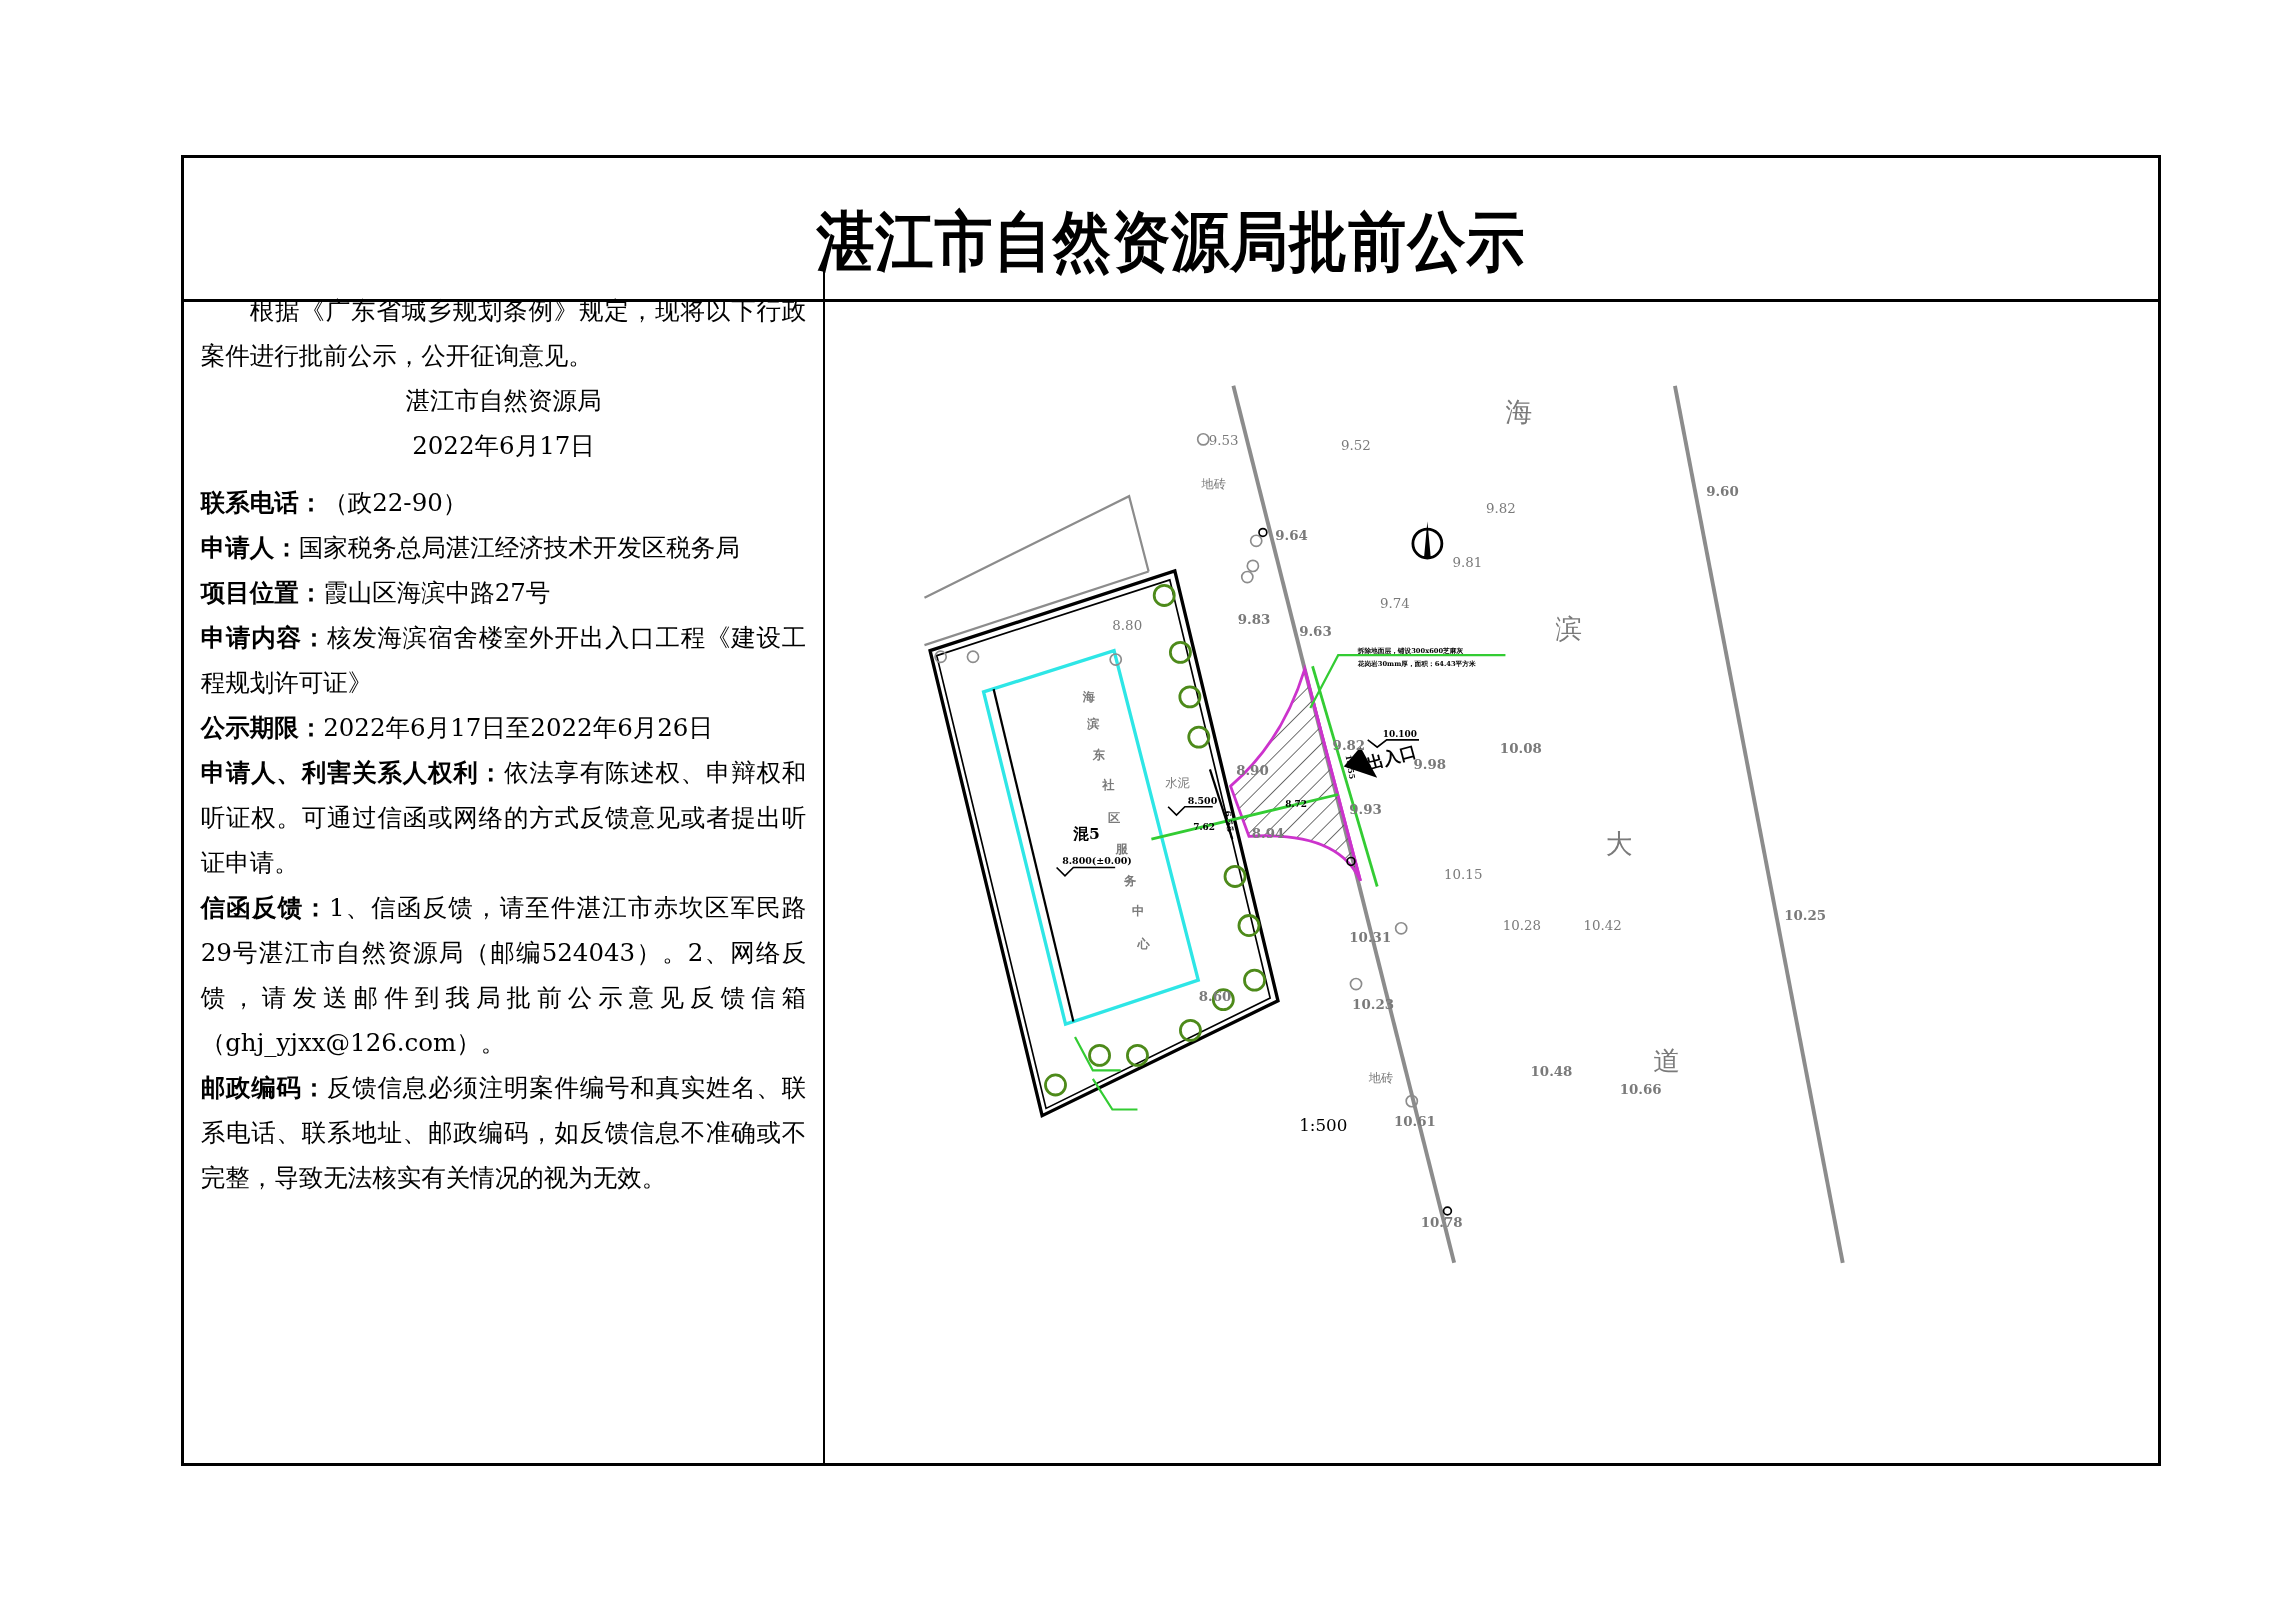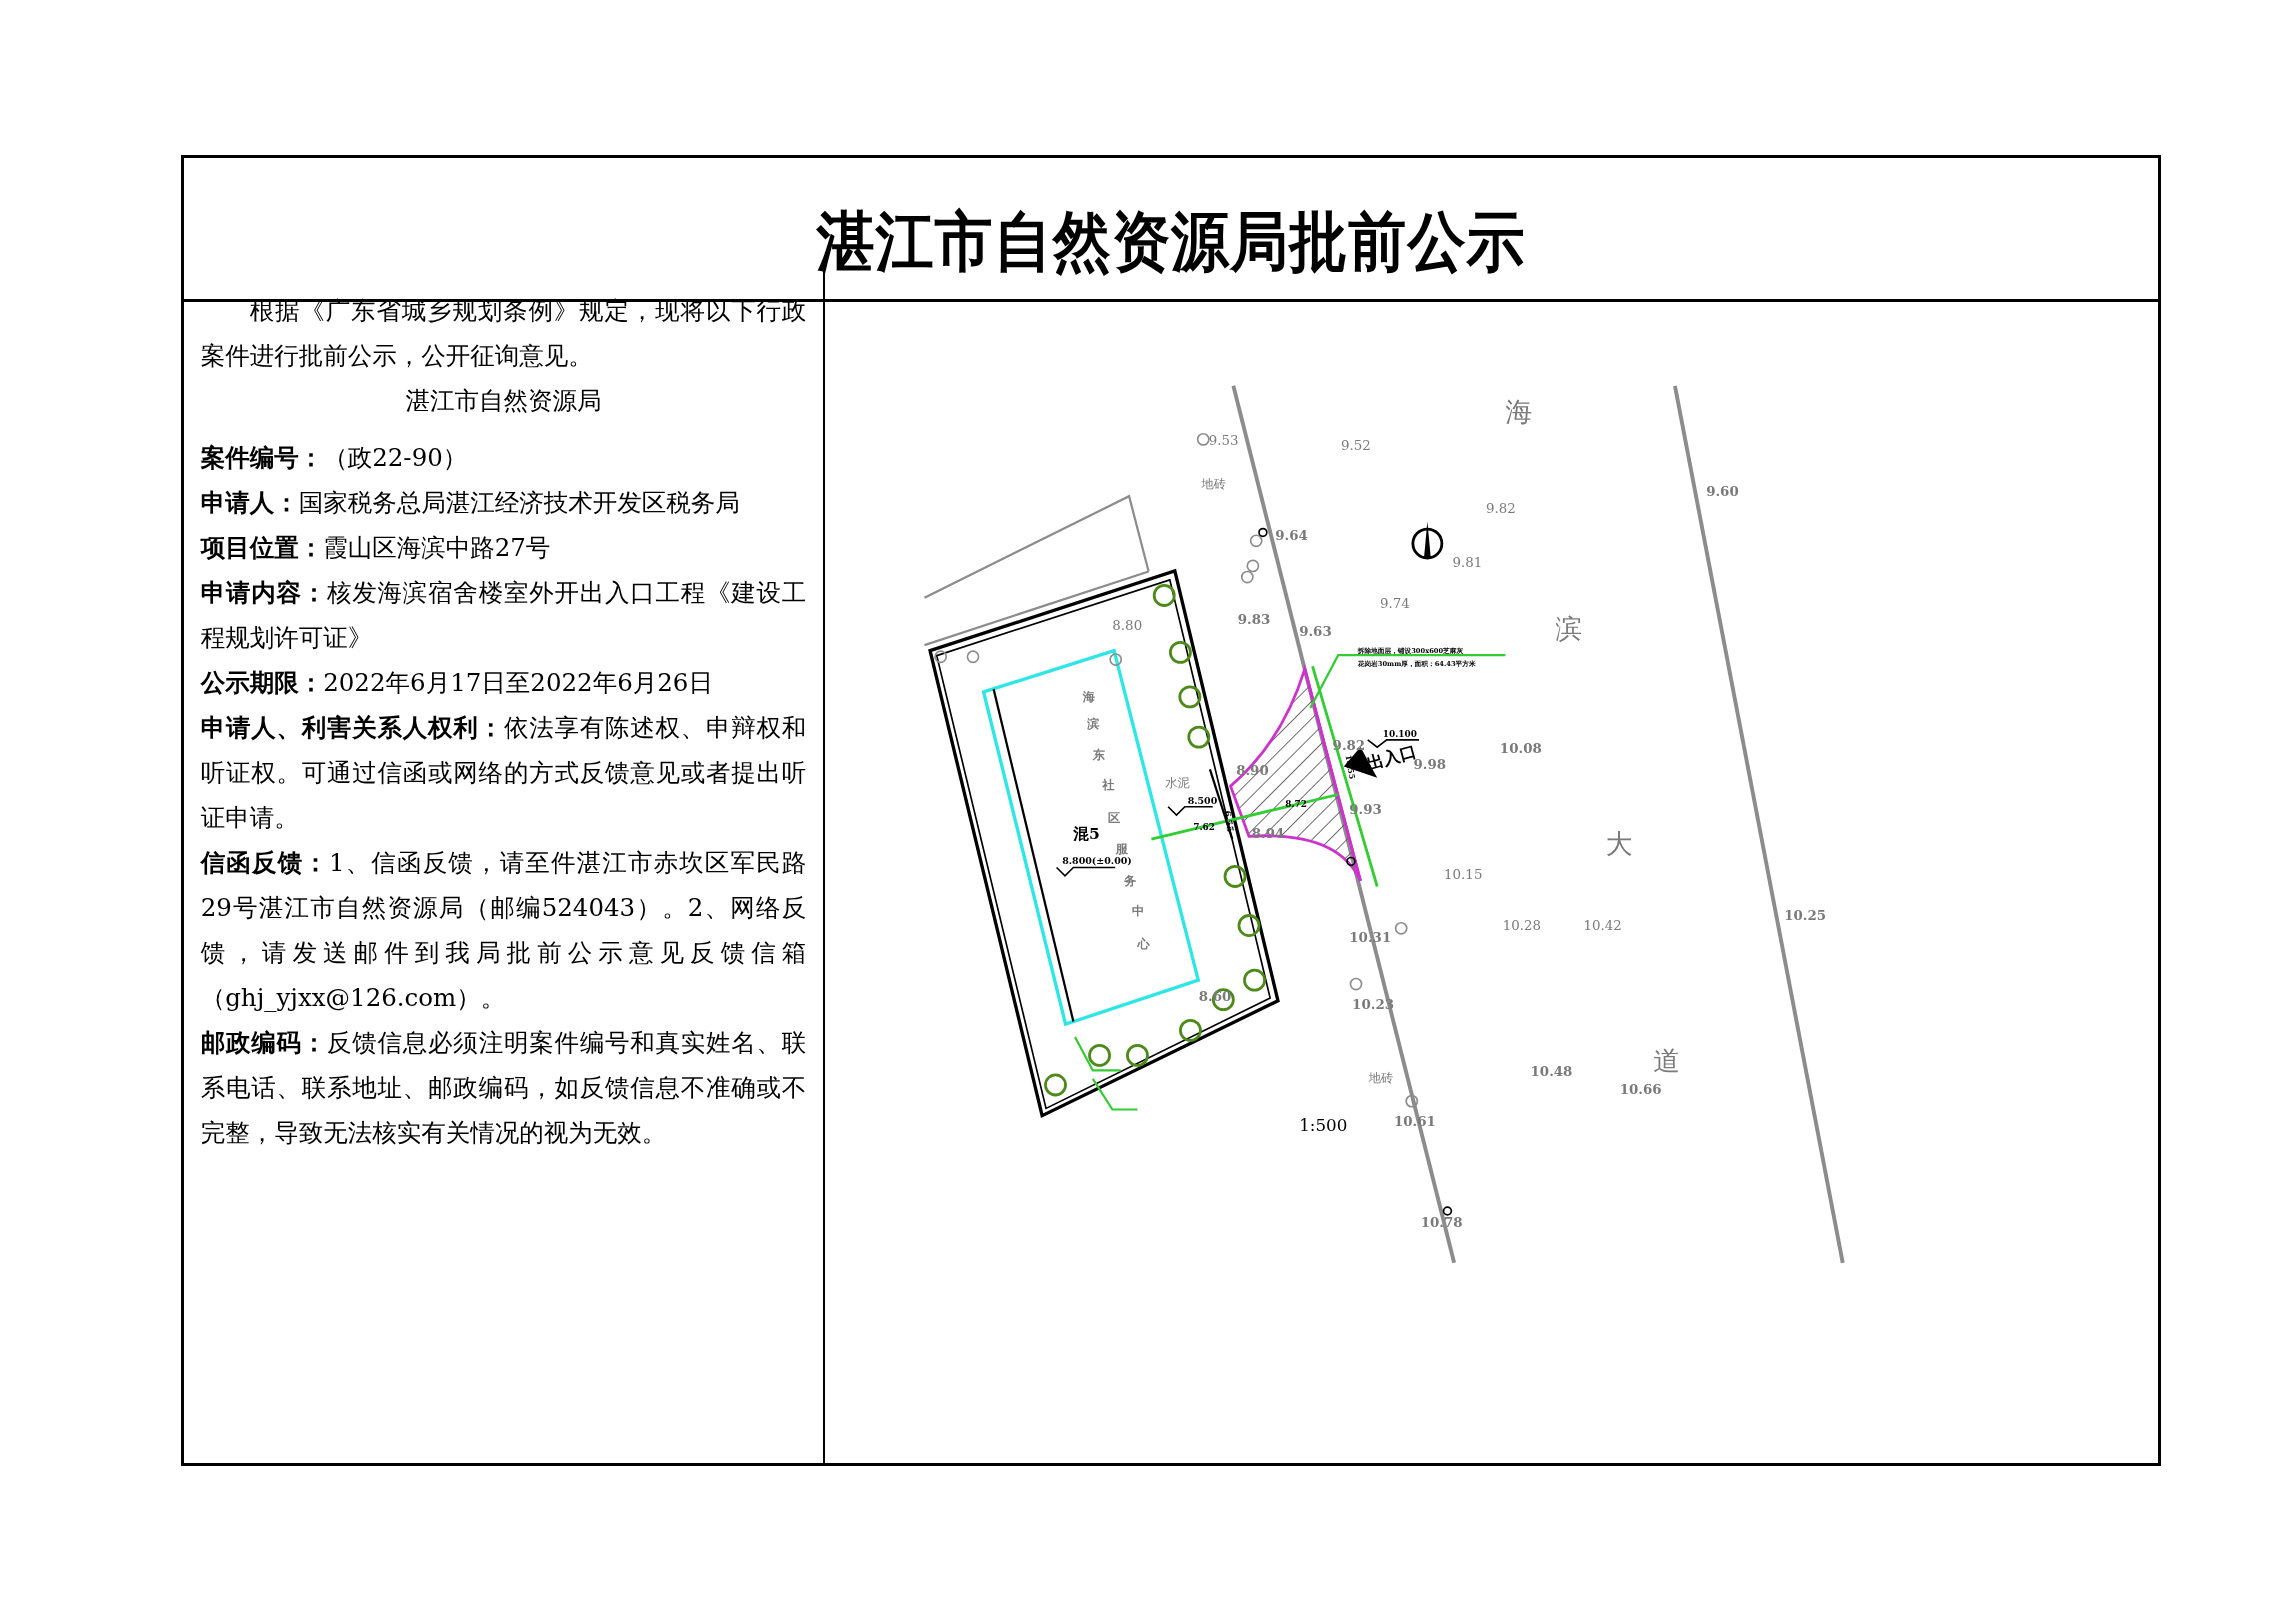--- a/index.html
+++ b/index.html
@@ -27,22 +27,23 @@
 <body>
 
 <div class="notice-table">
   <div class="title-row">
     <div class="title">湛江市自然资源局批前公示</div>
   </div>
 
   <div class="left-cell">
     <p class="para indent">根据《广东省城乡规划条例》规定，现将以下行政案件进行批前公示，公开征询意见。</p>
     <p class="para right">湛江市自然资源局</p>
+    <p class="para right">2022年6月17日</p>
     <div class="gap"></div>
-    <p class="para"><span class="label">案件编号：</span><span>（政22-90）</span></p>
+    <p class="para"><span class="label">联系电话：</span><span>（政22-90）</span></p>
     <p class="para"><span class="label">申请人：</span><span>国家税务总局湛江经济技术开发区税务局</span></p>
     <p class="para"><span class="label">项目位置：</span><span>霞山区海滨中路27号</span></p>
     <p class="para"><span class="label">申请内容：</span><span>核发海滨宿舍楼室外开出入口工程《建设工程规划许可证》</span></p>
     <p class="para"><span class="label">公示期限：</span><span>2022年6月17日至2022年6月26日</span></p>
     <p class="para"><span class="label">申请人、利害关系人权利：</span><span>依法享有陈述权、申辩权和听证权。可通过信函或网络的方式反馈意见或者提出听证申请。</span></p>
     <p class="para"><span class="label">信函反馈：</span><span>1、信函反馈，请至件湛江市赤坎区军民路29号湛江市自然资源局（邮编524043）。2、网络反馈，请发送邮件到我局批前公示意见反馈信箱（ghj_yjxx@126.com）。</span></p>
     <p class="para"><span class="label">邮政编码：</span><span>反馈信息必须注明案件编号和真实姓名、联系电话、联系地址、邮政编码，如反馈信息不准确或不完整，导致无法核实有关情况的视为无效。</span></p>
   </div>
 
   <div class="right-cell"></div>

